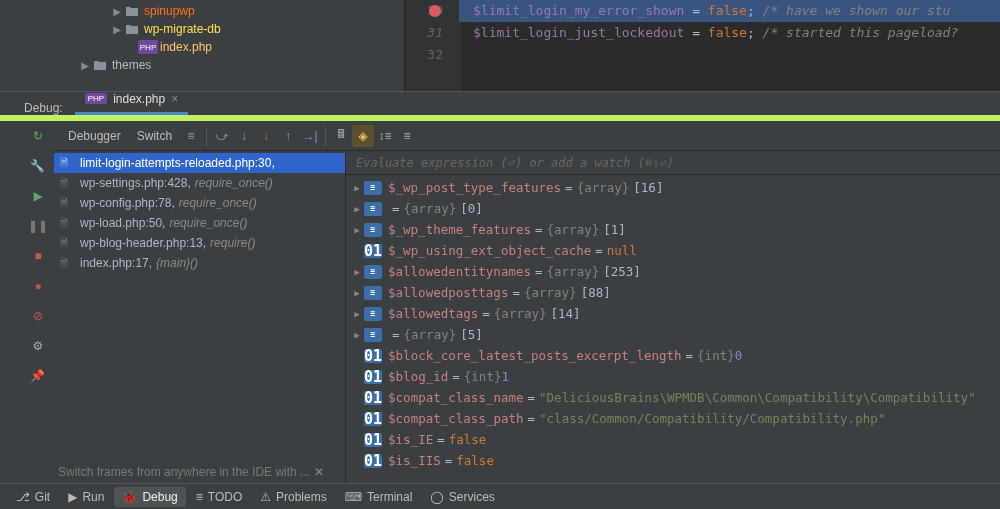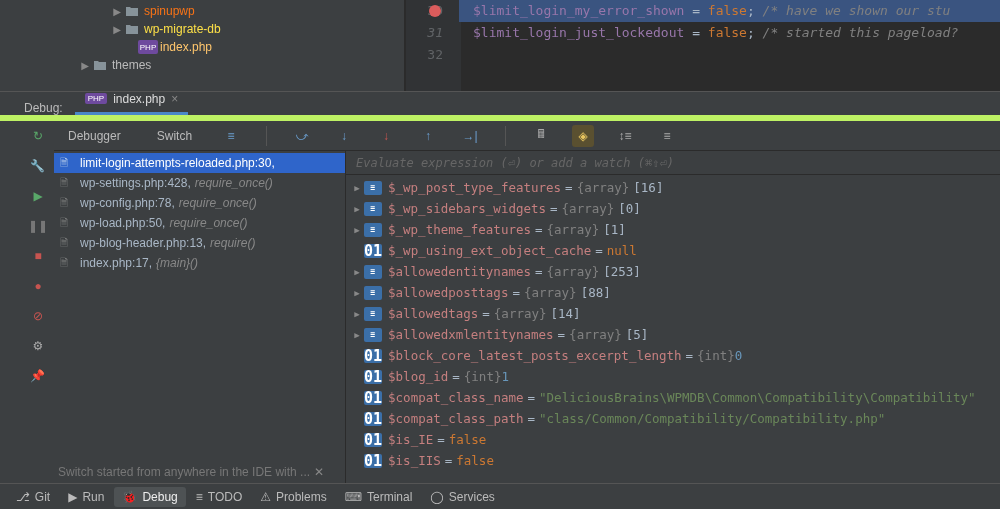--- a/index.html
+++ b/index.html
@@ -35,21 +35,21 @@
 .debug-tab-bar .tab { display: flex; align-items: center; height: 30px; padding: 0 10px; gap: 6px; border-bottom: 3px solid #4a88c7; color: #ddd; }
 .debug-tab-bar .tab .fico { font-size: 8px; background: #6e4a9e; color: #fff; border-radius: 2px; padding: 1px 3px; }
 .debug-tab-bar .close { color: #888; cursor: pointer; }
 .main-debug { position: absolute; top: 121px; left: 0; right: 0; bottom: 26px; background: #3c3f41; display: flex; }
 .side-tool-l { position: absolute; left: 0; top: 121px; bottom: 26px; width: 22px; background: #3c3f41; border-right: 1px solid #2b2b2b; display: flex; flex-direction: column; align-items: center; justify-content: flex-end; gap: 24px; color: #888; font-size: 11px; padding-bottom: 10px; }
 .side-tool-l .vtxt { writing-mode: vertical-rl; transform: rotate(180deg); }
 .dbg-left { width: 22px; }
 .dbg-side { width: 32px; background: #3c3f41; display: flex; flex-direction: column; align-items: center; padding-top: 4px; gap: 8px; }
 .dbg-side .ico { width: 22px; height: 22px; display: flex; align-items: center; justify-content: center; cursor: pointer; color: #aaa; }
 .dbg-content { flex: 1; display: flex; flex-direction: column; }
-.dbg-toolbar { height: 30px; display: flex; align-items: center; gap: 20px; padding: 0 6px; border-bottom: 1px solid #2b2b2b; }
+.dbg-toolbar { height: 30px; display: flex; align-items: center; gap: 0; padding: 0 6px; border-bottom: 1px solid #2b2b2b; }
 .dbg-toolbar .tbtn { padding: 3px 8px; color: #bbb; cursor: pointer; border-radius: 3px; }
 .dbg-toolbar .tico { width: 22px; height: 22px; display: flex; align-items: center; justify-content: center; color: #aaa; cursor: pointer; }
 .dbg-toolbar .sep { width: 1px; height: 20px; background: #555; margin: 0 4px; }
 .dbg-body { flex: 1; display: flex; overflow: hidden; }
 .frames-pane { width: 292px; border-right: 1px solid #2b2b2b; padding-top: 2px; overflow: hidden; }
 .frame-row { display: flex; align-items: center; height: 20px; padding-left: 6px; gap: 4px; font-size: 12px; white-space: nowrap; overflow: hidden; }
 .frame-row.sel { background: #2f65ca; color: #fff; }
 .frame-row .fi { width: 16px; font-size: 10px; color: #888; }
 .frame-row.sel .fi { color: #cde; }
 .frame-row .fn { font-style: italic; color: #888; }
@@ -212,21 +212,20 @@
               <span class="arr">▶</span>
               <span class="badge arr-b">≡</span>
               <span class="vname">$_wp_post_type_features</span>
               <span class="eq"> = </span>
               <span class="vtype">{array}</span>
               <span class="vcount"> [16]</span>
             </div>
             <div class="var-row">
               <span class="arr">▶</span>
               <span class="badge arr-b">≡</span>
-              <span class="vname">$_wp_sidebars_widgets</span>
               <span class="eq"> = </span>
               <span class="vtype">{array}</span>
               <span class="vcount"> [0]</span>
             </div>
             <div class="var-row">
               <span class="arr">▶</span>
               <span class="badge arr-b">≡</span>
               <span class="vname">$_wp_theme_features</span>
               <span class="eq"> = </span>
               <span class="vtype">{array}</span>
@@ -259,21 +258,20 @@
               <span class="arr">▶</span>
               <span class="badge arr-b">≡</span>
               <span class="vname">$allowedtags</span>
               <span class="eq"> = </span>
               <span class="vtype">{array}</span>
               <span class="vcount"> [14]</span>
             </div>
             <div class="var-row">
               <span class="arr">▶</span>
               <span class="badge arr-b">≡</span>
-              <span class="vname">$allowedxmlentitynames</span>
               <span class="eq"> = </span>
               <span class="vtype">{array}</span>
               <span class="vcount"> [5]</span>
             </div>
             <div class="var-row">
               <span class="arr"></span>
               <span class="badge scalar">01</span>
               <span class="vname">$block_core_latest_posts_excerpt_length</span>
               <span class="eq"> = </span>
               <span class="vtype">{int}</span> 
@@ -315,21 +313,21 @@
               <span class="eq"> = </span>
               <span class="vkw">false</span>
             </div>
           </div>
       </div>
     </div>
   </div>
 </div>
 
 <div class="status-hint">
-  <span>Switch started from anywhere in the IDE with ...</span>
+  <span>Switch frames from anywhere in the IDE with ...</span>
     <span style="color:#888">✕</span>
 </div>
 
 <div class="bottom-bar">
   <div class="btn">
       <span>⎇</span>
       <span>Git</span>
     </div>
   <div class="btn">
       <span>▶</span>

